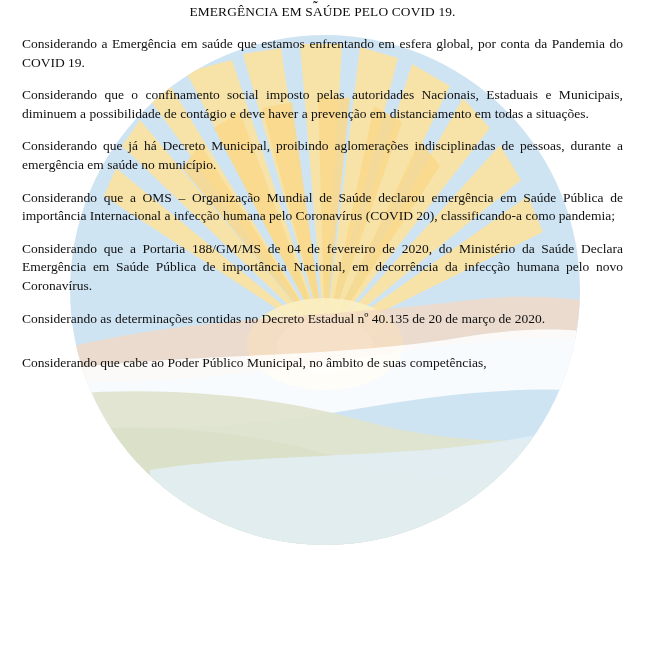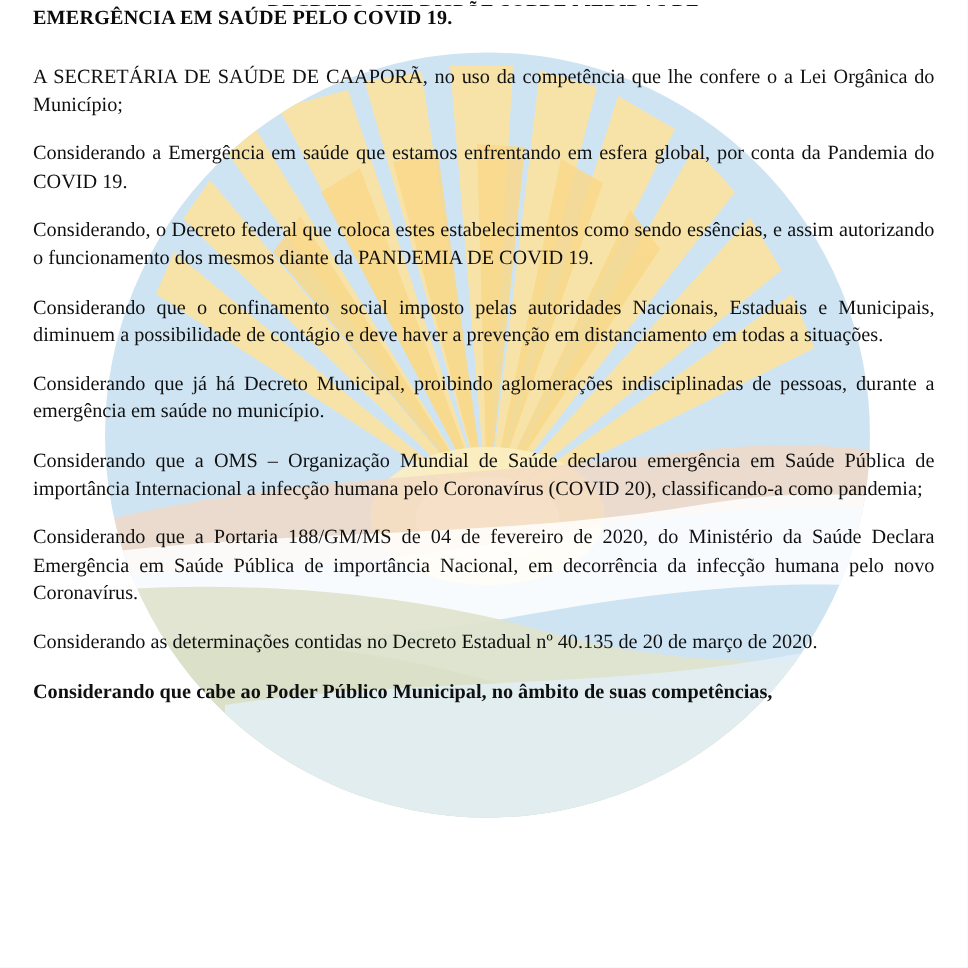--- a/index.html
+++ b/index.html
@@ -56,42 +56,42 @@
     font-weight: bold;
     font-size: 13.2px;
     letter-spacing: 0.1px;
     line-height: 15px;
     color: #111;
   }
 
   h1.doc-title {
     margin: 0;
     padding: 0;
-    text-align: left;
-    font-weight: bold;
+    text-align: center;
+    font-weight: normal;
     font-size: 13.4px;
     line-height: 17px;
     letter-spacing: 0.15px;
     color: #0b0b0b;
     position: relative;
     top: -1px;
   }
 
   p.para {
     margin: 0 0 0 0;
     text-align: justify;
     font-size: 13.5px;
     line-height: 18.6px;
     color: #101010;
     hyphens: none;
     -webkit-hyphens: none;
   }
   p.para.spaced { margin-top: 14px; font-family: Liberation Serif, serif; }
   p.para.first  { margin-top: 21px; }
-  p.para.last   { margin-top: 14px; font-weight: bold; }
+  p.para.last   { margin-top: 26px; }
 </style>
 </head>
 <body>
 
 <div id="page">
 
   <div id="watermark">
     <svg viewBox="0 0 645 645" xmlns="http://www.w3.org/2000/svg" aria-hidden="true">
       <defs>
         <clipPath id="seal-clip">
@@ -140,23 +140,21 @@
       </g>
     </svg>
   </div>
 
   <div id="doc">
 
     <div class="clipped-line">DECRETO QUE DISPÕE SOBRE MEDIDAS DE</div>
 
     <h1 class="doc-title">EMERGÊNCIA EM SAÚDE PELO COVID 19.</h1>
 
-    <p class="para first">A SECRETÁRIA DE SAÚDE DE CAAPORÃ, no uso da competência que lhe confere o a Lei Orgânica do Município;</p>
     <p class="para spaced">Considerando a Emergência em saúde que estamos enfrentando em esfera global, por conta da Pandemia do COVID 19.</p>
-    <p class="para spaced">Considerando, o Decreto federal que coloca estes estabelecimentos como sendo essências, e assim autorizando o funcionamento dos mesmos diante da PANDEMIA DE COVID 19.</p>
     <p class="para spaced">Considerando que o confinamento social imposto pelas autoridades Nacionais, Estaduais e Municipais, diminuem a possibilidade de contágio e deve haver a prevenção em distanciamento em todas a situações.</p>
     <p class="para spaced">Considerando que já há Decreto Municipal, proibindo aglomerações indisciplinadas de pessoas, durante a emergência em saúde no município.</p>
     <p class="para spaced">Considerando que a OMS – Organização Mundial de Saúde declarou emergência em Saúde Pública de importância Internacional a infecção humana pelo Coronavírus (COVID 20), classificando-a como pandemia;</p>
     <p class="para spaced">Considerando que a Portaria 188/GM/MS de 04 de fevereiro de 2020, do Ministério da Saúde Declara Emergência em Saúde Pública de importância Nacional, em decorrência da infecção humana pelo novo Coronavírus.</p>
     <p class="para spaced">Considerando as determinações contidas no Decreto Estadual nº 40.135 de 20 de março de 2020.</p>
     <p class="para last">Considerando que cabe ao Poder Público Municipal, no âmbito de suas competências,</p>
 
   </div>
 </div>
 

